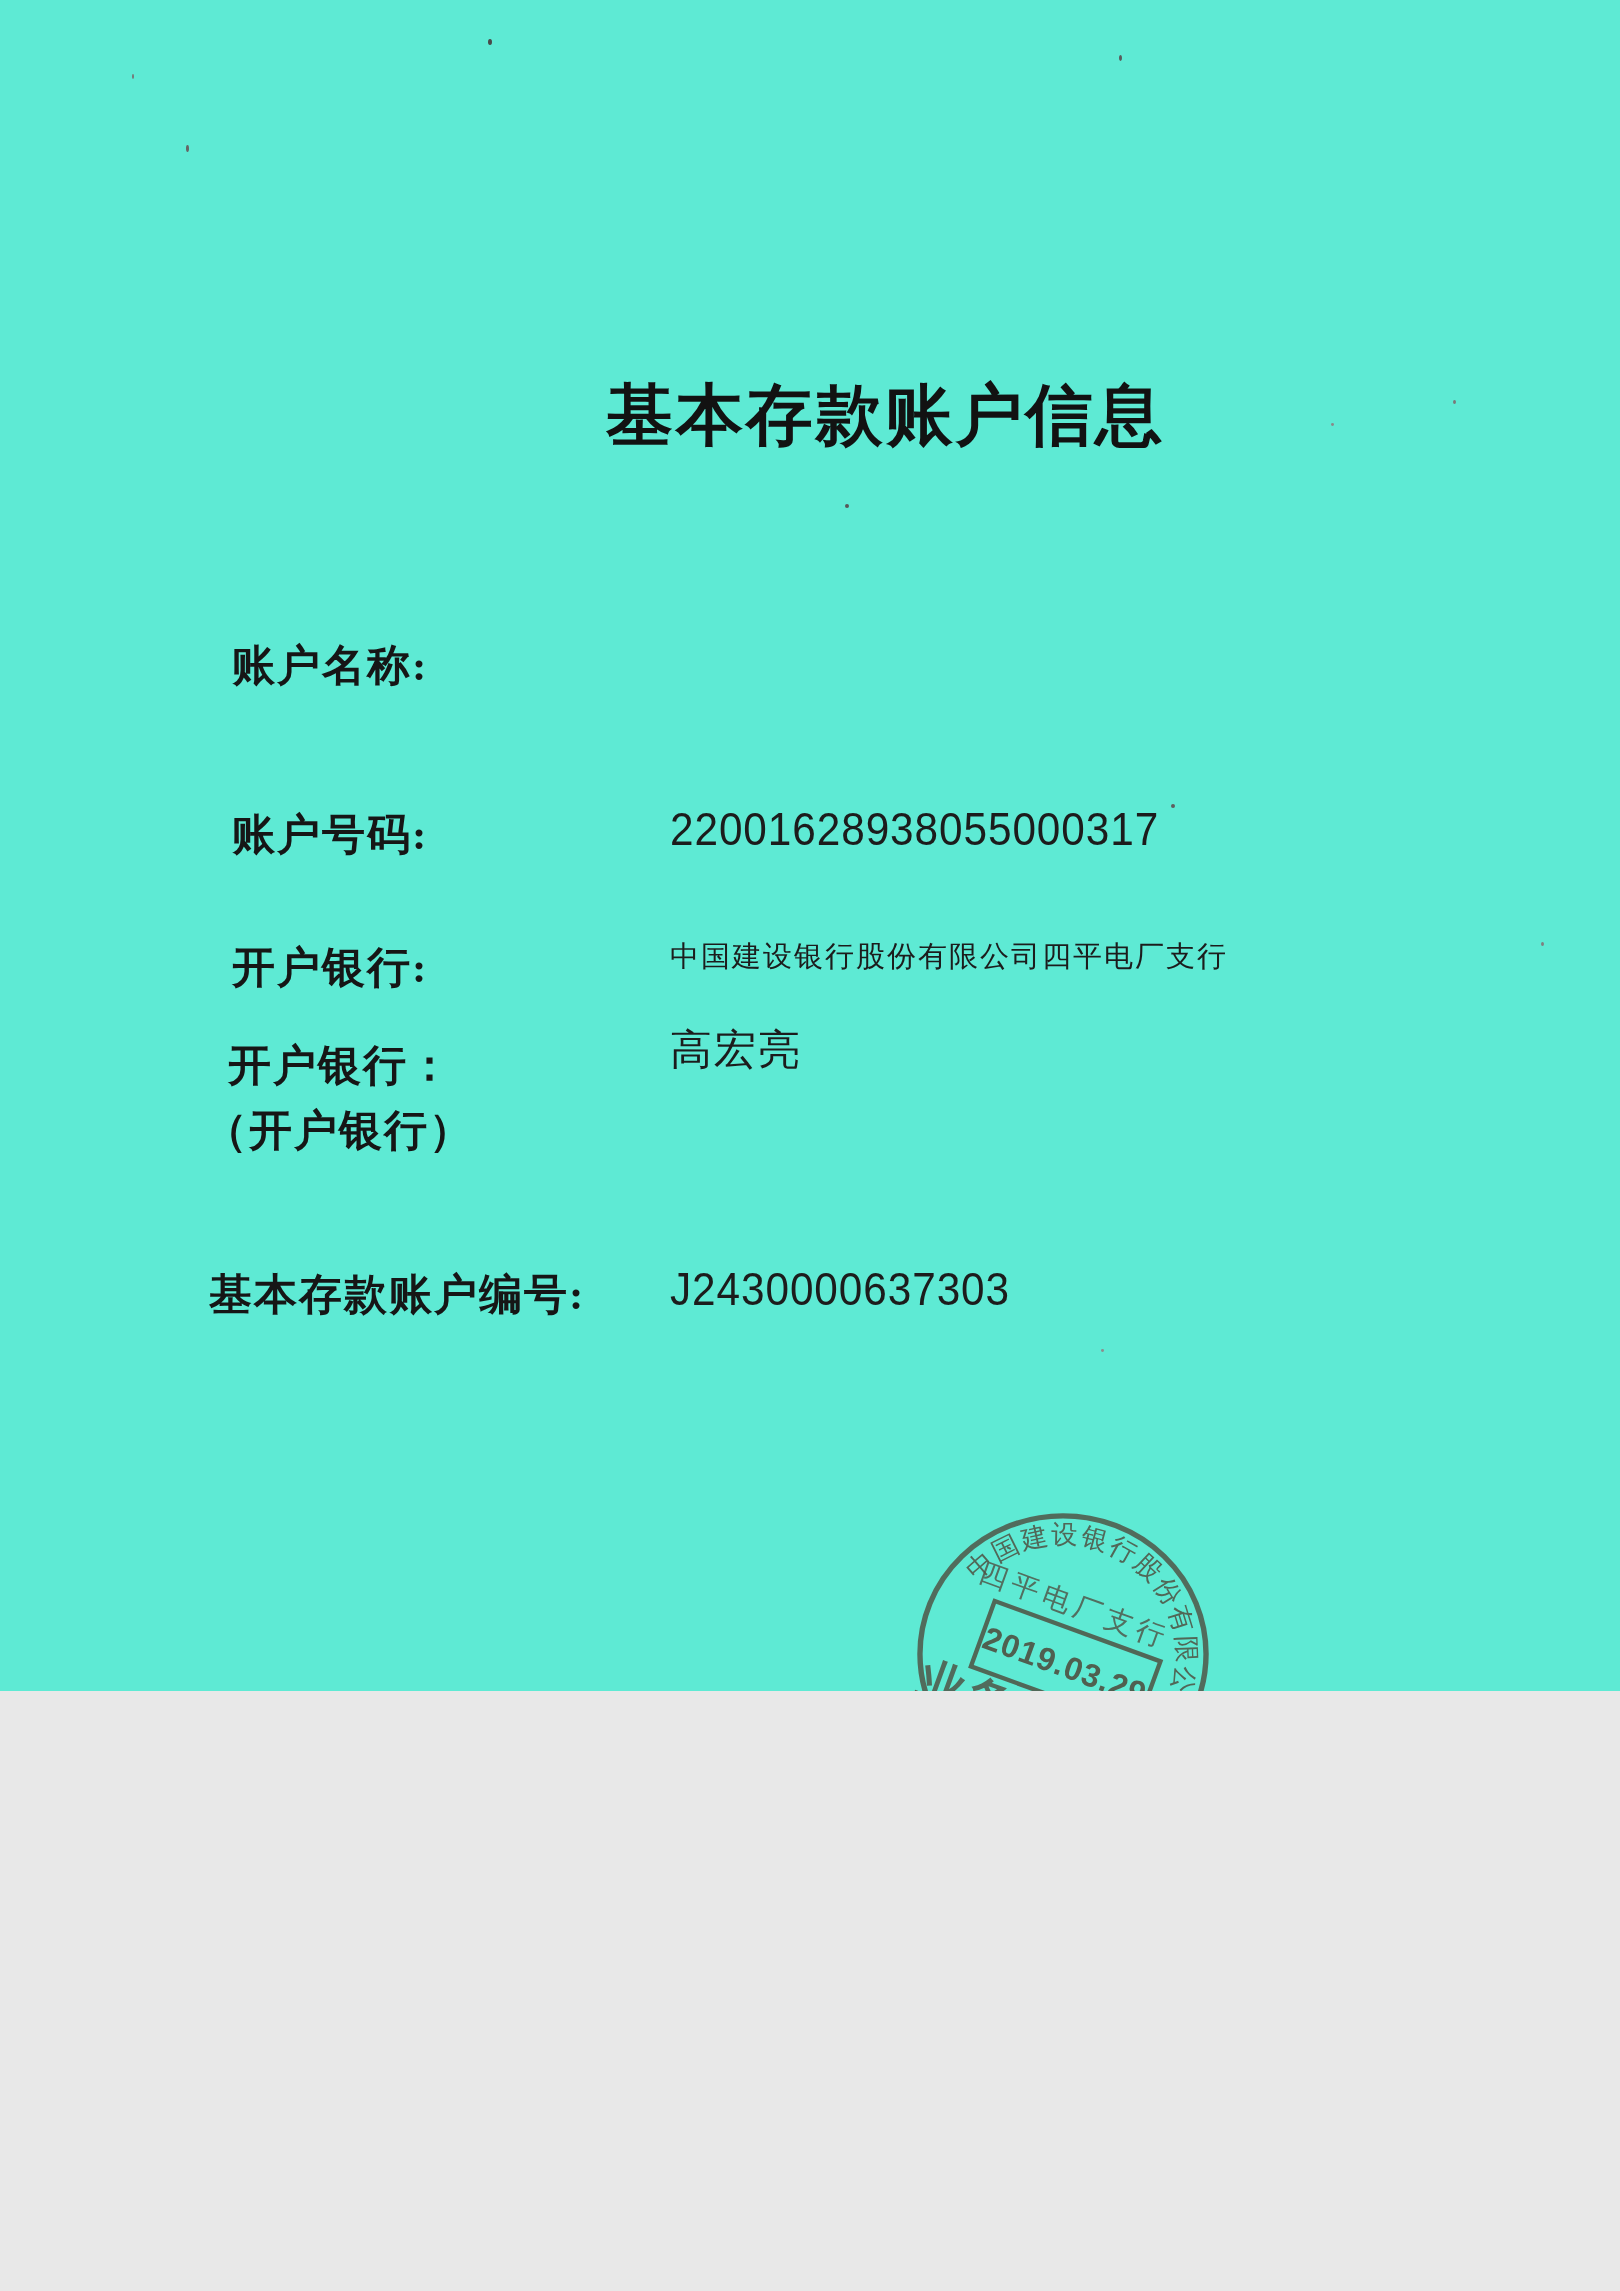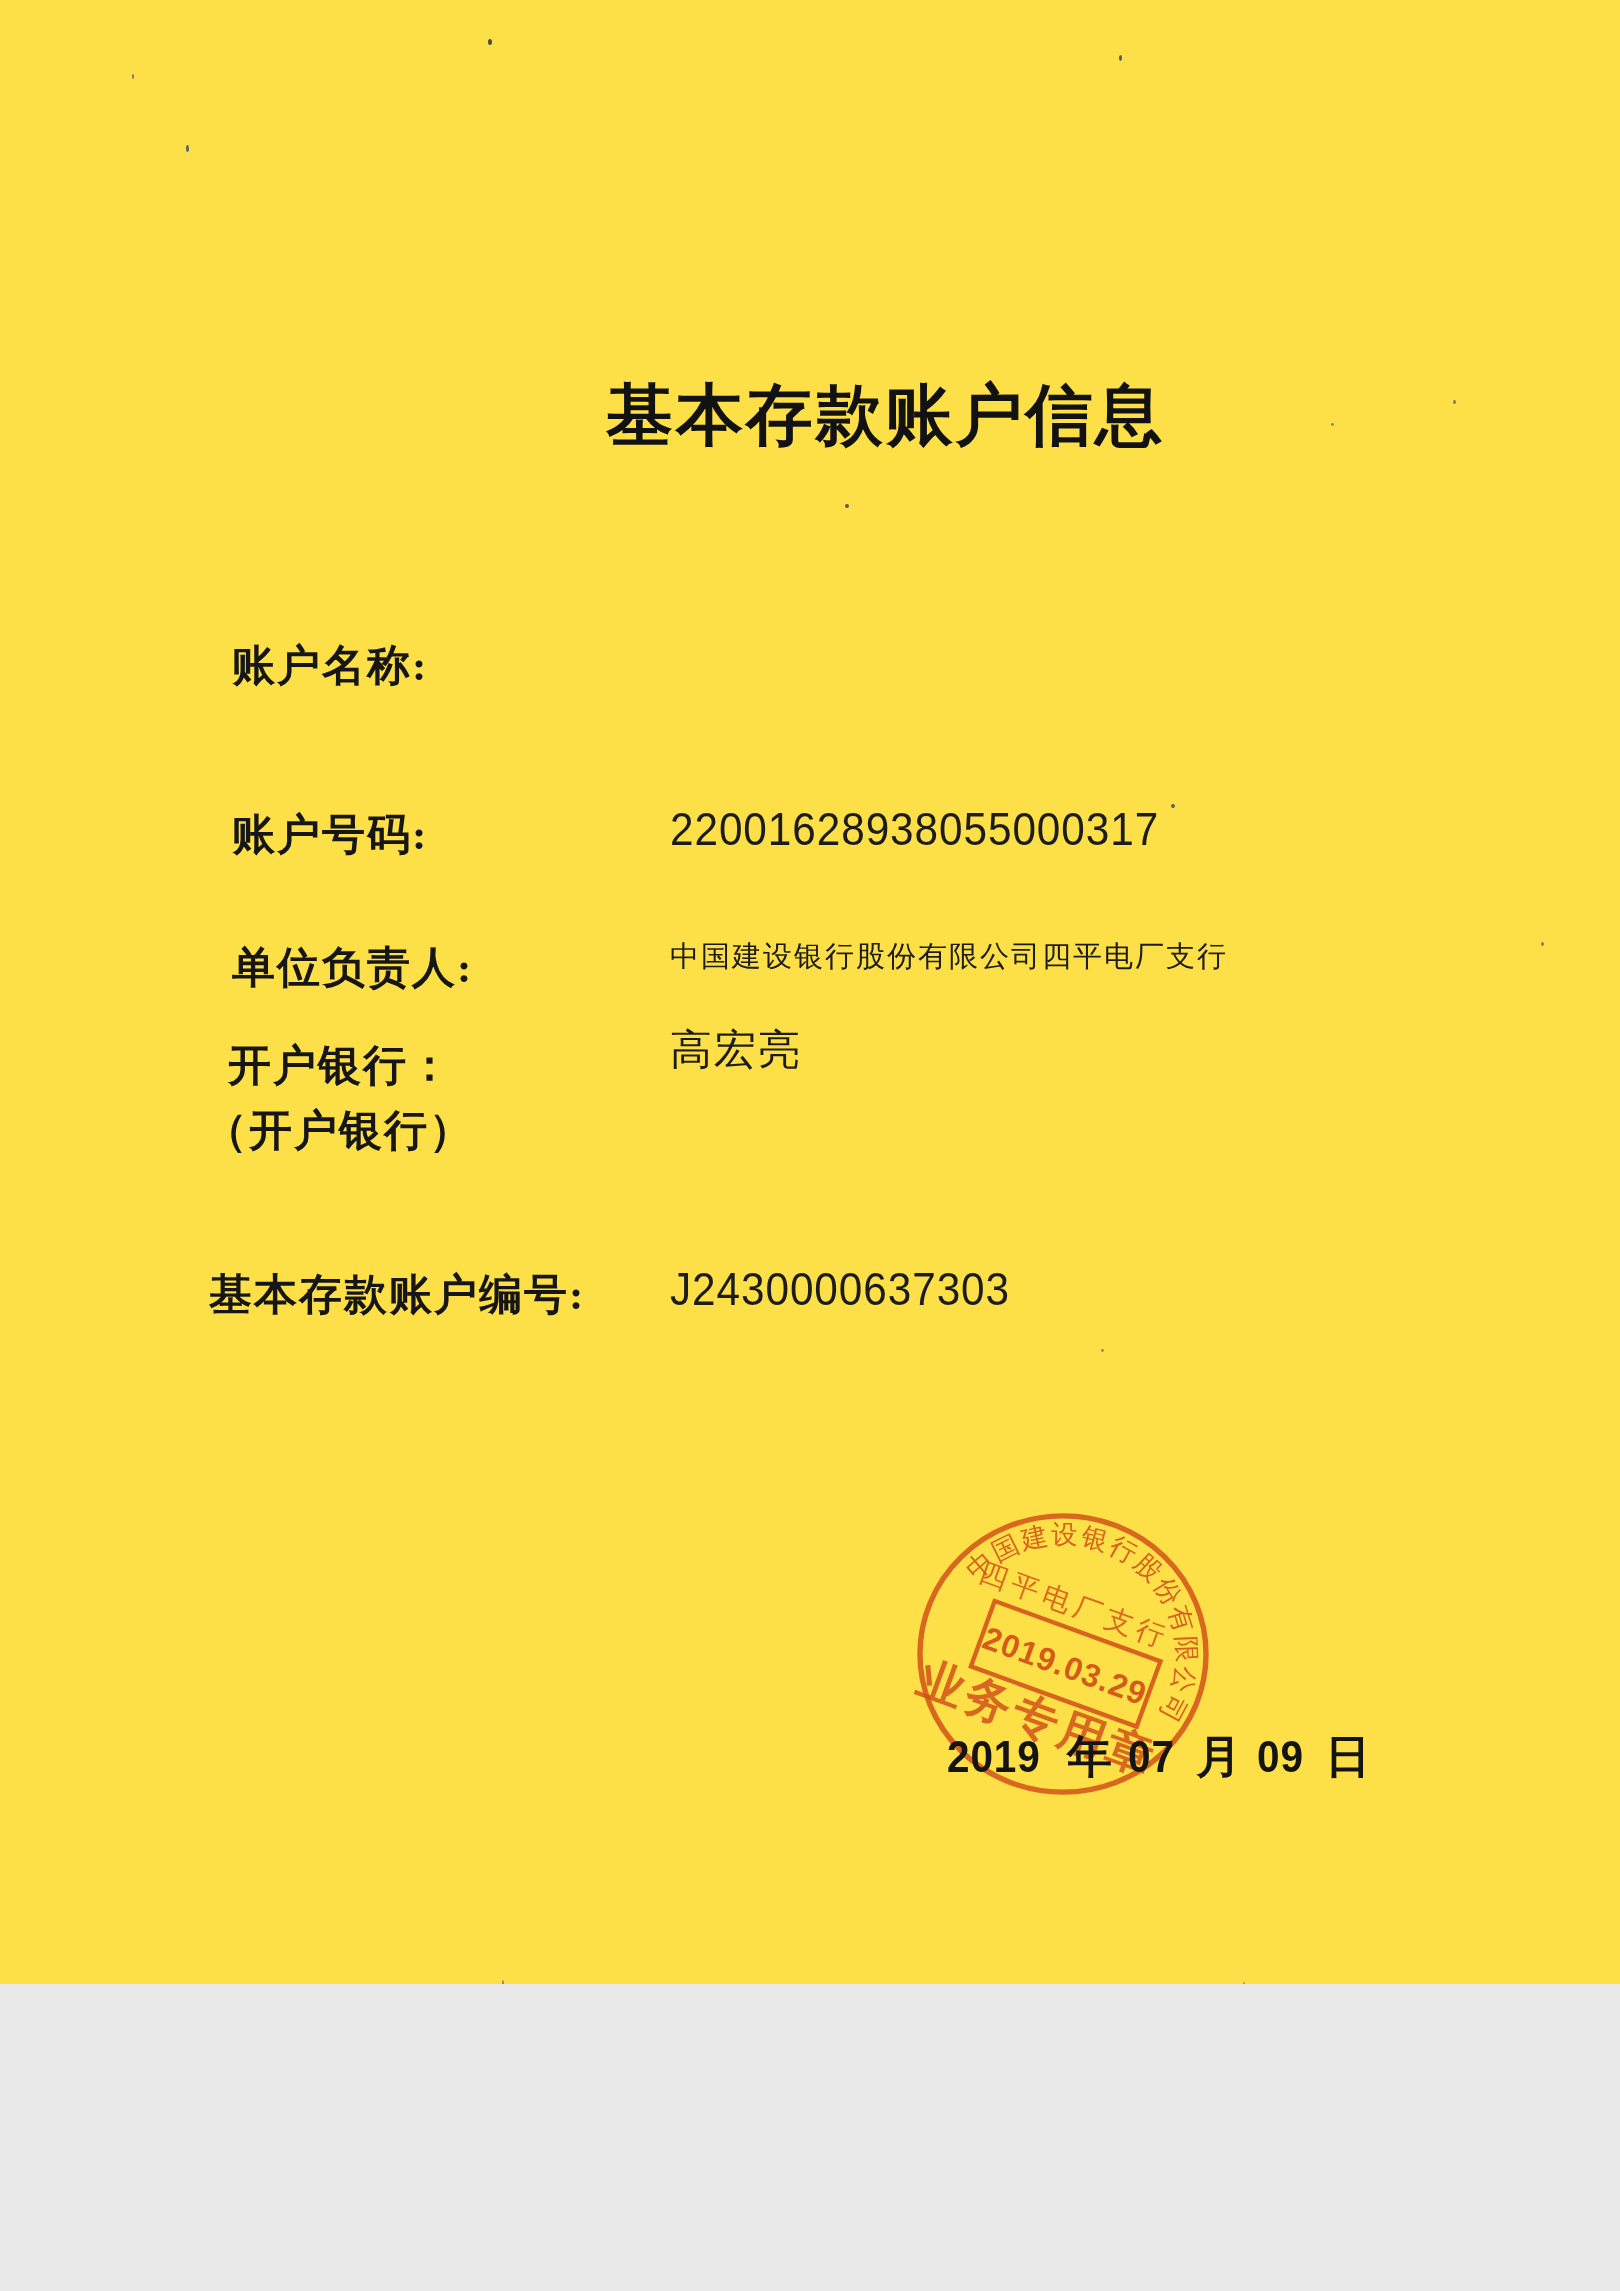--- a/index.html
+++ b/index.html
@@ -1,23 +1,23 @@
 <!DOCTYPE html>
 <html style="--stamp-red: #cf4a41;"><head>
 <meta charset="utf-8">
 <style>
   :root { --stamp-red: #cf4a41; --ink: #1a1a1a; }
   * { margin: 0; padding: 0; box-sizing: border-box; }
   html, body { background: #e8e8e8; }
   body { font-family: "Liberation Serif", "DejaVu Serif", serif; }
   .page {
     position: relative;
-    width: 1620px; height: 1984px;
+    width: 1620px; height: 1691px;
     margin: 0 auto;
-    background: #fde047;
+    background: #5eead4;
     overflow: hidden;
     color: var(--ink);
   }
   .title {
     position: absolute; left: 606px; top: 370px;
     font-size: 67px; font-weight: 700; letter-spacing: 2.9px;
     color: #121212;
   }
   .label {
     position: absolute;
@@ -97,21 +97,21 @@
 
 <div class="page">
 
   <div class="title">基本存款账户信息</div>
 
   <div class="label lab-r1">账户名称:</div>
 
   <div class="label lab-r2">账户号码:</div>
   <div class="value numeric val-r2">22001628938055000317</div>
 
-  <div class="label lab-r3">单位负责人:</div>
+  <div class="label lab-r3">开户银行:</div>
   <div class="value val-r3">中国建设银行股份有限公司四平电厂支行</div>
 
   <div class="label lab-r4a">开户银行：</div>
   <div class="label lab-r4b">（开户银行）</div>
   <div class="value val-r4">高宏亮</div>
 
   <div class="label lab-r5">基本存款账户编号:</div>
   <div class="value numeric val-r5">J2430000637303</div>
 
   <div class="stamp">

